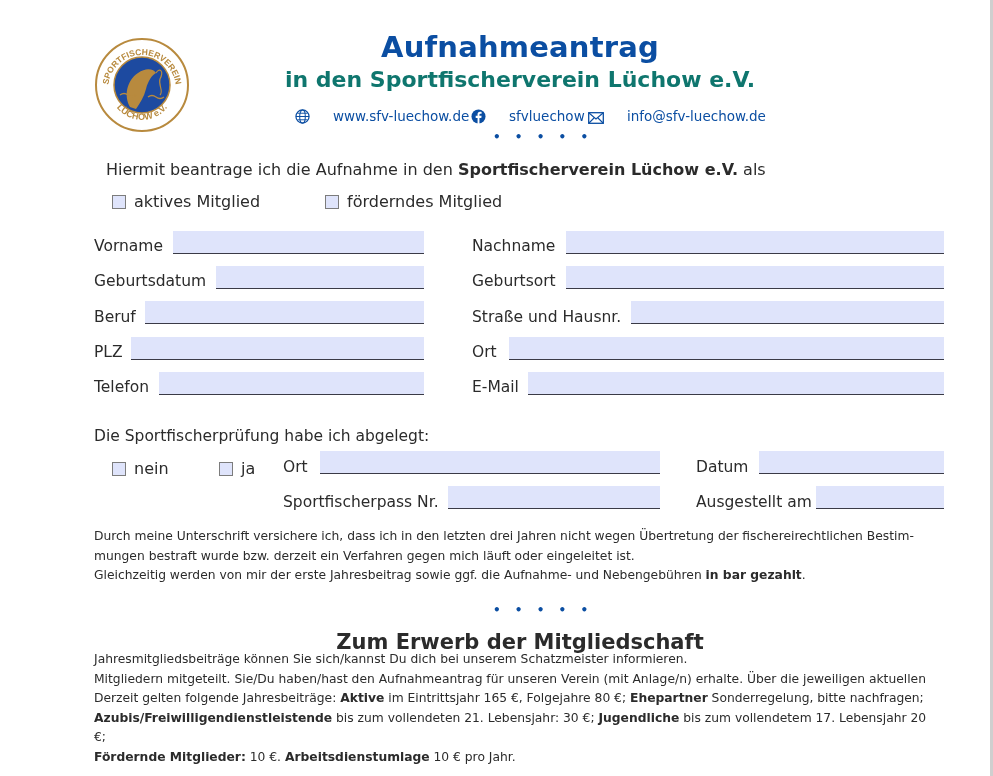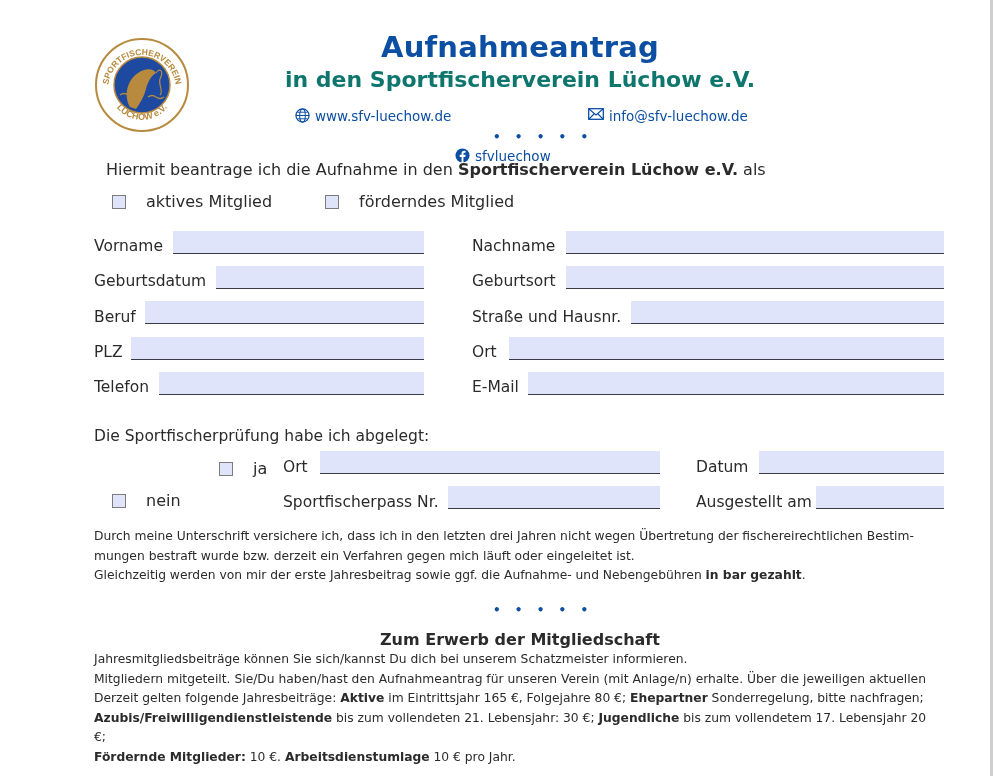--- a/index.html
+++ b/index.html
@@ -10,32 +10,32 @@
       color:#2b2b2b;
     }
     .page { position:absolute; left:0; top:0; width:990px; height:776px; background:#ffffff; }
     .scrollbar { position:absolute; right:0; top:0; width:3px; height:776px; background:#cfcfcf; }
     .abs { position:absolute; white-space:nowrap; }
 
     
     .logo { position:absolute; left:94px; top:37px; width:96px; height:96px; }
     .title { position:absolute; left:300px; top:30px; width:440px; text-align:center; color:#0b4ea2; font-weight:bold; font-size:29px; letter-spacing:0.2px; }
     .subtitle { position:absolute; left:270px; top:67px; width:500px; text-align:center; color:#0f766e; font-weight:bold; font-size:22px; }
-    .contact { position:absolute; top:108px; font-size:13.5px; color:#0b4ea2; display:flex; align-items:flex-start; gap:5px; }
+    .contact { position:absolute; top:108px; font-size:13.5px; color:#0b4ea2; display:flex; align-items:flex-end; gap:23px; }
     .dots { position:absolute; font-size:12px; color:#0b4ea2; letter-spacing:5px; font-weight:bold; }
 
     .intro { position:absolute; left:106px; top:160px; font-size:16px; }
-    .cb-row { position:absolute; top:192px; display:flex; align-items:center; gap:20px; font-size:16px;padding-left:18px; }
+    .cb-row { position:absolute; top:192px; display:flex; align-items:center; gap:8px; font-size:16px;padding-left:18px; }
     .cb { width:14px; height:14px; border:1px solid #7c7c7c; background:#dfe4fb; box-sizing:border-box; display:inline-block; }
 
     .label { position:absolute; font-size:15.5px; }
     .field { position:absolute; height:23px; background:#dfe4fb; border-bottom:1.5px solid #3a3a46; box-sizing:border-box; }
 
     .para { position:absolute; left:94px; font-size:12.3px; line-height:19.6px; width:840px; }
-    .heading { position:absolute; left:300px; top:630px; width:440px; text-align:center; font-weight:bold; font-size:16px; }
+    .heading { position:absolute; left:300px; top:630px; width:440px; text-align:center; font-weight:bold; font-size:21px; }
     b { font-weight:bold; }
   </style>
 </head>
 <body>
 
 <div class="page">
 
   <svg class="logo" viewBox="0 0 96 96">
     <circle cx="48" cy="48" r="46" fill="#fff" stroke="#b88a3e" stroke-width="2"></circle>
     <circle cx="48" cy="48" r="28" fill="#1d4aa0" stroke="#b88a3e" stroke-width="1.5"></circle>
@@ -57,21 +57,21 @@
   <div class="contact" style="left:295px;">
     <svg width="15" height="15" viewBox="0 0 16 16">
         <circle cx="8" cy="8" r="7" fill="none" stroke="#0b4ea2" stroke-width="1.3"></circle>
         <ellipse cx="8" cy="8" rx="3" ry="7" fill="none" stroke="#0b4ea2" stroke-width="1.1"></ellipse>
         <line x1="1" y1="8" x2="15" y2="8" stroke="#0b4ea2" stroke-width="1.1"></line>
         <line x1="2.5" y1="4.5" x2="13.5" y2="4.5" stroke="#0b4ea2"></line>
         <line x1="2.5" y1="11.5" x2="13.5" y2="11.5" stroke="#0b4ea2"></line>
       </svg>
     <span>www.sfv-luechow.de</span>
   </div>
-  <div class="contact" style="left:455px;margin-top:40px;">
+  <div class="contact" style="left:471px;">
     <svg width="15" height="15" viewBox="0 0 16 16">
         <circle cx="8" cy="8" r="7.5" fill="#0b4ea2"></circle>
         <path d="M9 16 V9.5 H11 L11.3 7.3 H9 V6 c0-.7 .3-1 1-1 h1.3 V3.1 c-.4 0-1-.1-1.8-.1 C7.9 3 7 4 7 5.7 V7.3 H5 V9.5 H7 V16 Z" fill="#fff"></path>
       </svg>
     <span>sfvluechow</span>
   </div>
   <div class="contact" style="left:588px;">
     <svg width="16" height="12" viewBox="0 0 16 12">
         <rect x="0.7" y="0.7" width="14.6" height="10.6" fill="none" stroke="#0b4ea2" stroke-width="1.3"></rect>
         <path d="M1 1 L8 7 L15 1 M1 11 L6 6 M15 11 L10 6" fill="none" stroke="#0b4ea2" stroke-width="1.1"></path>
@@ -109,21 +109,21 @@
   <div class="label abs" style="left:472px; top:272px;">Geburtsort</div>
   <div class="field" style="left:566px; top:266px; width:378px;"></div>
   <div class="label abs" style="left:472px; top:308px;">Straße und Hausnr.</div>
   <div class="field" style="left:631px; top:301px; width:313px;"></div>
   <div class="label abs" style="left:472px; top:343px;">Ort</div>
   <div class="field" style="left:509px; top:337px; width:435px;"></div>
   <div class="label abs" style="left:472px; top:378px;">E-Mail</div>
   <div class="field" style="left:528px; top:372px; width:416px;"></div>
 
   <div class="label abs" style="left:94px; top:427px;">Die Sportfischerprüfung habe ich abgelegt:</div>
-  <div class="cb-row" style="left:94px; top:459px;margin-top:32px;">
+  <div class="cb-row" style="left:94px; top:459px;">
     <span class="cb"></span>
     <span>nein</span>
   </div>
   <div class="cb-row" style="left:201px; top:459px;">
     <span class="cb"></span>
     <span>ja</span>
   </div>
   <div class="label abs" style="left:283px; top:458px;">Ort</div>
   <div class="field" style="left:320px; top:451px; width:340px;"></div>
   <div class="label abs" style="left:696px; top:458px;">Datum</div>

